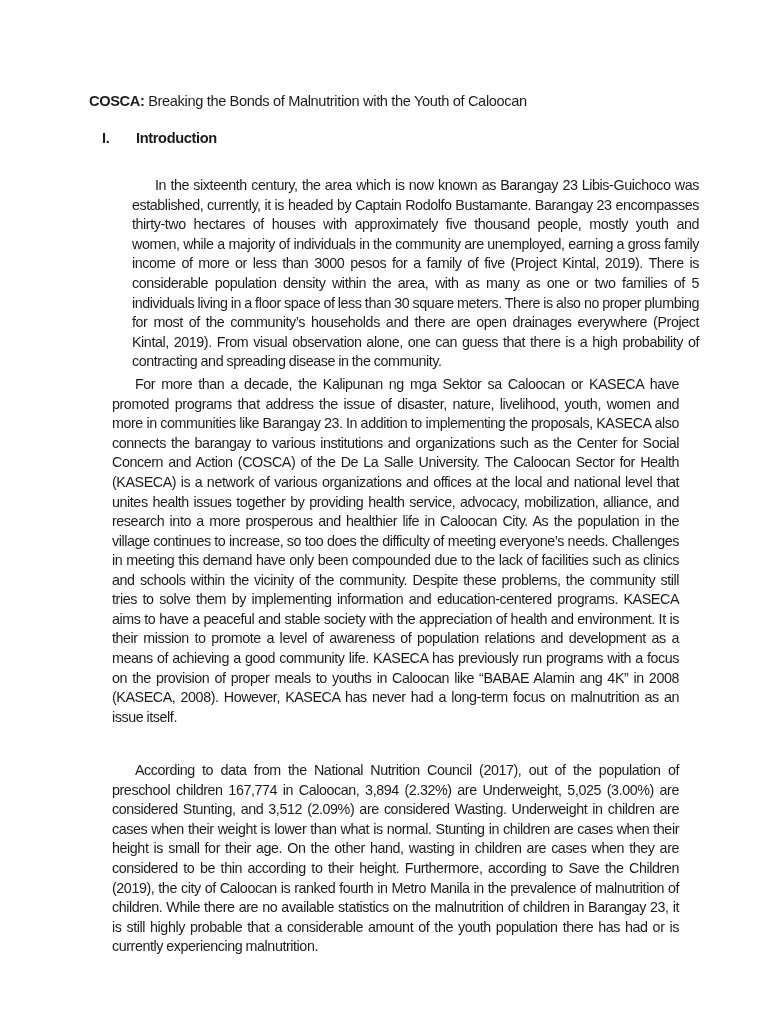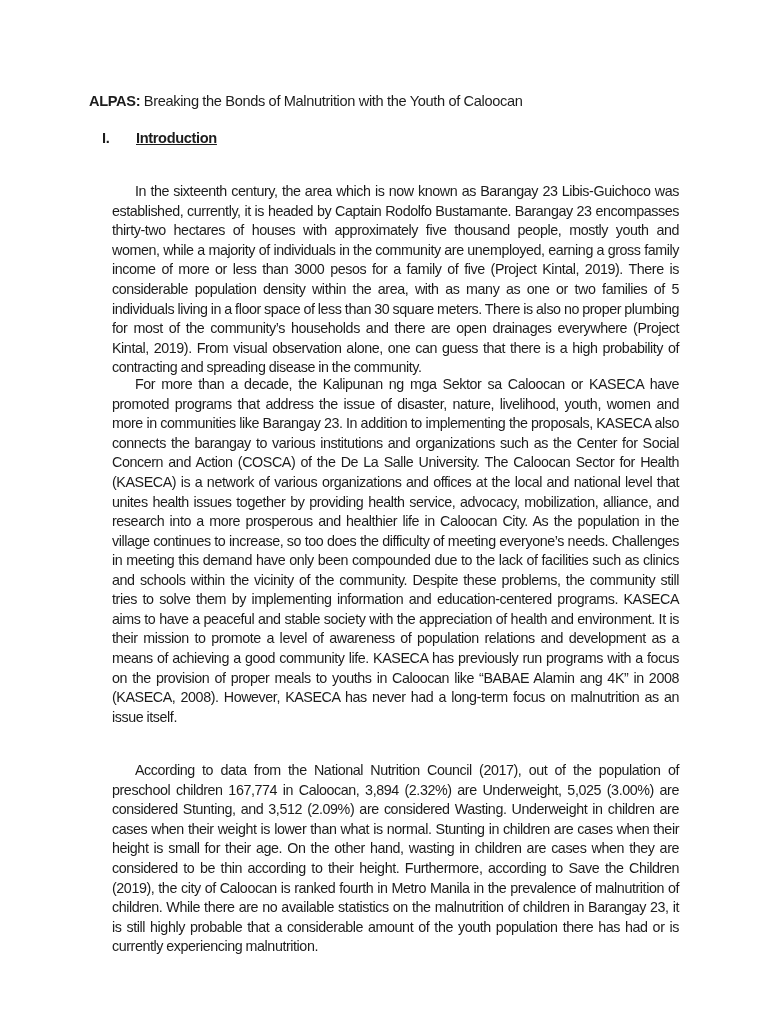--- a/index.html
+++ b/index.html
@@ -37,48 +37,47 @@
     }
     .section-heading {
       position: absolute;
       left: 102px;
       top: 130px;
       font-size: 14.6px;
       font-weight: bold;
       letter-spacing: -0.35px;
       color: #1c1c1c;
       white-space: nowrap;
-      text-decoration: underline;
     }
     .section-heading .num {
       display: inline-block;
       width: 34px;
     }
     .para {
       position: absolute;
       left: 112px;
       width: 567px;
       font-size: 14.3px;
       line-height: 19.55px;
       letter-spacing: -0.42px;
       word-spacing: -0.3px;
       text-align: justify;
       text-indent: 23px;
       color: #1c1c1c;
     }
-    #p1 { top: 168px; }
+    #p1 { top: 162px; margin-left: 20px; }
     #p2 { top: 361px; }
     #p3 { top: 747px; }
   </style>
 </head>
 <body>
 
 <div class="page">
   <div class="doc-title">
-    <span class="label">ALPAS:</span><span> Breaking the Bonds of Malnutrition with the Youth of Caloocan</span>
+    <span class="label">COSCA:</span><span> Breaking the Bonds of Malnutrition with the Youth of Caloocan</span>
   </div>
 
   <div class="section-heading">
     <span class="num">I.</span><span>Introduction</span>
   </div>
 
   <p class="para" id="p1">In the sixteenth century, the area which is now known as Barangay 23 Libis-Guichoco was established, currently, it is headed by Captain Rodolfo Bustamante. Barangay 23 encompasses thirty-two hectares of houses with approximately five thousand people, mostly youth and women, while a majority of individuals in the community are unemployed, earning a gross family income of more or less than 3000 pesos for a family of five (Project Kintal, 2019). There is considerable population density within the area, with as many as one or two families of 5 individuals living in a floor space of less than 30 square meters. There is also no proper plumbing for most of the community’s households and there are open drainages everywhere (Project Kintal, 2019). From visual observation alone, one can guess that there is a high probability of contracting and spreading disease in the community.</p>
   <p class="para" id="p2">For more than a decade, the Kalipunan ng mga Sektor sa Caloocan or KASECA have promoted programs that address the issue of disaster, nature, livelihood, youth, women and more in communities like Barangay 23. In addition to implementing the proposals, KASECA also connects the barangay to various institutions and organizations such as the Center for Social Concern and Action (COSCA) of the De La Salle University. The Caloocan Sector for Health (KASECA) is a network of various organizations and offices at the local and national level that unites health issues together by providing health service, advocacy, mobilization, alliance, and research into a more prosperous and healthier life in Caloocan City. As the population in the village continues to increase, so too does the difficulty of meeting everyone’s needs. Challenges in meeting this demand have only been compounded due to the lack of facilities such as clinics and schools within the vicinity of the community. Despite these problems, the community still tries to solve them by implementing information and education-centered programs. KASECA aims to have a peaceful and stable society with the appreciation of health and environment. It is their mission to promote a level of awareness of population relations and development as a means of achieving a good community life. KASECA has previously run programs with a focus on the provision of proper meals to youths in Caloocan like “BABAE Alamin ang 4K” in 2008 (KASECA, 2008). However, KASECA has never had a long-term focus on malnutrition as an issue itself.</p>
   <p class="para" id="p3">According to data from the National Nutrition Council (2017), out of the population of preschool children 167,774 in Caloocan, 3,894 (2.32%) are Underweight, 5,025 (3.00%) are considered Stunting, and 3,512 (2.09%) are considered Wasting. Underweight in children are cases when their weight is lower than what is normal. Stunting in children are cases when their height is small for their age. On the other hand, wasting in children are cases when they are considered to be thin according to their height. Furthermore, according to Save the Children (2019), the city of Caloocan is ranked fourth in Metro Manila in the prevalence of malnutrition of children. While there are no available statistics on the malnutrition of children in Barangay 23, it is still highly probable that a considerable amount of the youth population there has had or is currently experiencing malnutrition.</p>
 </div>

